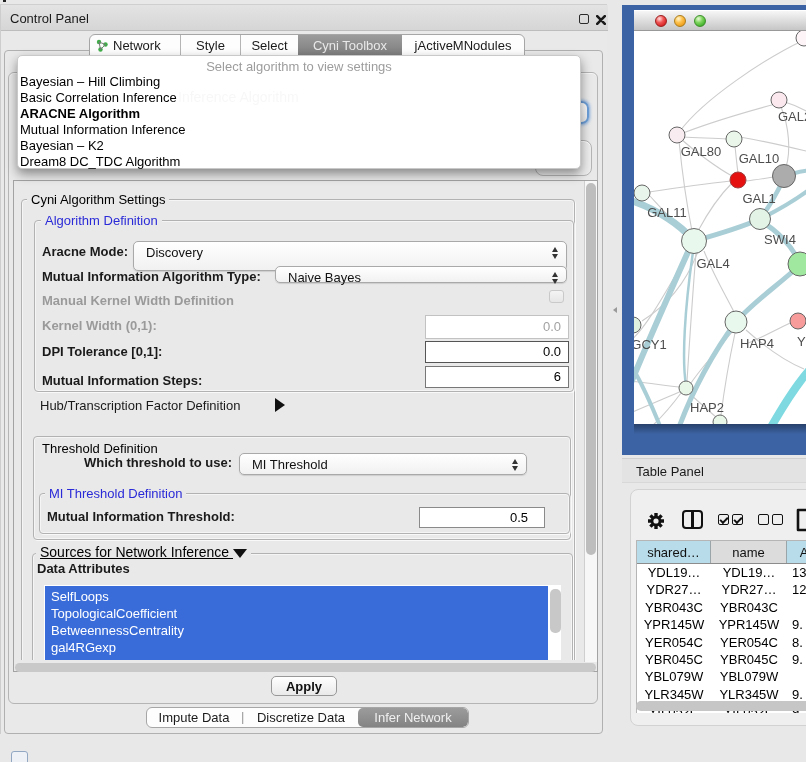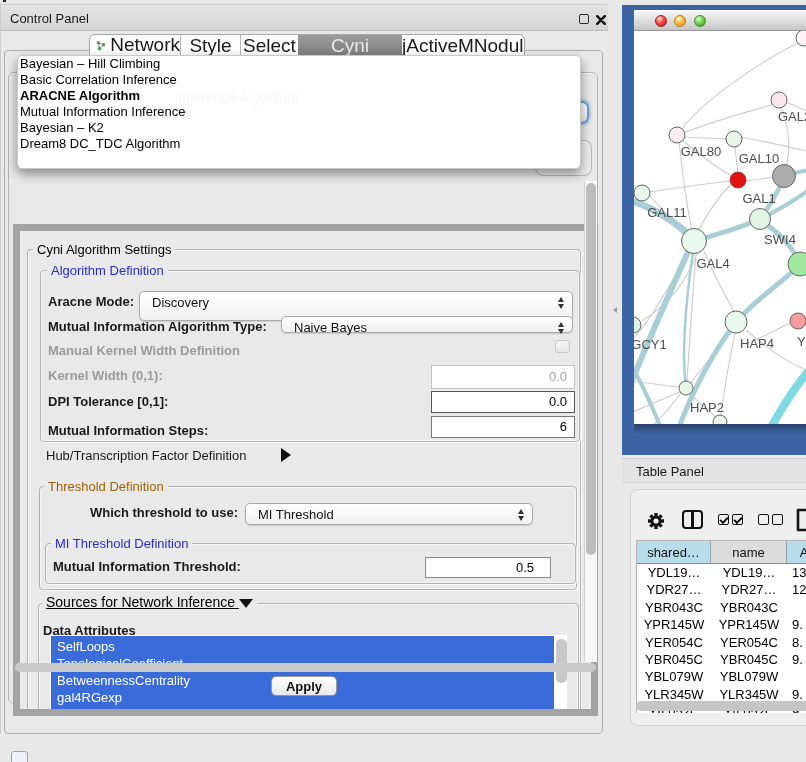--- a/index.html
+++ b/index.html
@@ -33,41 +33,41 @@
   <div class="abs" style="left:0;top:0;width:608px;height:26px;background:linear-gradient(#e3e3e3,#d6d6d6);border-bottom:1px solid #bdbdbd;">
     <div class="abs lbl" style="left:10px;top:6px;">Control Panel</div>
     <div class="abs" style="left:579px;top:9px;width:10px;height:10px;border:1.6px solid #2b2b2b;border-radius:2px;"></div>
     <svg class="abs" style="left:596px;top:10px;" width="10" height="10" viewBox="0 0 10 10">
         <path d="M1.2 1.2 L8.8 8.8 M8.8 1.2 L1.2 8.8" stroke="#1a1a1a" stroke-width="2.6" stroke-linecap="round" fill="none"></path>
       </svg>
   </div>
 
   <div class="abs" style="left:4px;top:45px;width:599px;height:684px;border:1px solid #b0b0b0;border-radius:4px;background:#E9E9E9;"></div>
 
-  <div class="abs" id="toptabs" style="left:89px;top:29px;height:22px;display:flex;border:1px solid #a6a6a6;border-radius:6px 6px 0 0;overflow:hidden;background:#fdfdfd;font-size:19px;color:#1a1a1a;">
+  <div class="abs" id="toptabs" style="left:89px;top:29px;height:22px;display:flex;border:1px solid #a6a6a6;border-radius:6px 6px 0 0;overflow:hidden;background:#fdfdfd;font-size:13px;color:#1a1a1a;">
     <div style="width:91px;display:flex;align-items:center;justify-content:flex-start;padding-left:6px;border-right:1px solid #b5b5b5;">
       <svg width="13" height="13" viewBox="0 0 13 13" style="margin-right:4px;">
           <circle cx="3" cy="3" r="2.2" fill="#3fae49"></circle>
           <circle cx="9.5" cy="5.5" r="2.2" fill="#3fae49"></circle>
           <circle cx="4.5" cy="10.5" r="2.2" fill="#3fae49"></circle>
           <path d="M3 3L9.5 5.5L4.5 10.5z" fill="none" stroke="#7a7a7a" stroke-width="1"></path>
         </svg>Network</div>
     <div style="width:59px;text-align:center;line-height:21px;">Style</div>
       <div style="width:1px;background:#b5b5b5;"></div>
     <div style="width:57px;text-align:center;line-height:21px;">Select</div>
     <div style="width:104px;text-align:center;line-height:21px;background:linear-gradient(#9c9c9c,#7e7e7e);color:#e9e9e9;">Cyni Toolbox</div>
     <div style="width:122px;text-align:center;line-height:21px;">jActiveMNodules</div>
   </div>
 
   <div class="abs" style="left:8px;top:67px;width:590px;height:632px;border:1px solid #b5b5b5;border-radius:6px;background:#E9E9E9;box-shadow:inset 0 1px 0 rgba(255,255,255,.6);"></div>
 
   <div class="abs" style="left:545px;top:96px;width:44px;height:23px;border:2.5px solid #6d9fd8;border-radius:7px;background:linear-gradient(#fff,#ececec);box-shadow:0 0 3px 1px rgba(110,160,225,.8);"></div>
   <div class="abs" style="left:535px;top:135px;width:57px;height:36px;border:1px solid #b5b5b5;border-radius:8px;background:#ededed;box-shadow:inset 0 1px 0 #fff;"></div>
 
-  <div class="abs" id="scrollpane" style="left:13px;top:175px;width:585px;height:492px;border:7px solid #a3a3a3;background:#E9E9E9;overflow:hidden;margin-top:44px;">
+  <div class="abs" id="scrollpane" style="left:13px;top:175px;width:585px;height:492px;border:1px solid #a3a3a3;background:#E9E9E9;overflow:hidden;">
     <div class="abs" id="content" style="left:0px;top:-4px;width:570px;height:483px;overflow:hidden;">
       <div class="abs grp" style="left:7px;top:22px;width:554px;height:472px;"></div>
       <div class="abs gt2" style="left:13px;top:15px;">Cyni Algorithm Settings</div>
       <div class="abs grp" style="left:20px;top:43px;width:540px;height:172px;"></div>
       <div class="abs gt2" style="left:27px;top:36px;color:#2a2ad8;">Algorithm Definition</div>
       <div class="abs lbl b" style="left:28px;top:67px;">Aracne Mode:</div>
       <div class="abs combo" style="left:119px;top:64px;width:434px;height:30px;">
           <span class="ct">Discovery</span>
           <span class="spin"></span>
         </div>
@@ -80,51 +80,58 @@
       <div class="abs" style="left:535px;top:113px;width:15px;height:13px;border:1px solid #c9c9c9;border-radius:3px;background:linear-gradient(#f4f4f4,#e6e6e6);"></div>
       <div class="abs lbl b dis" style="left:28px;top:141px;">Kernel Width (0,1):</div>
       <div class="abs fld" style="left:411px;top:138px;width:144px;height:24px;border:1px solid #c2c2c2;color:#a2a2a2;line-height:22px;padding-right:7px;">0.0</div>
       <div class="abs lbl b" style="left:28px;top:167px;">DPI Tolerance [0,1]:</div>
       <div class="abs fld" style="left:411px;top:164px;width:144px;height:22px;border:1.5px solid #555;line-height:19px;padding-right:7px;">0.0</div>
       <div class="abs lbl b" style="left:28px;top:196px;">Mutual Information Steps:</div>
       <div class="abs fld" style="left:411px;top:189px;width:144px;height:22px;border:1.5px solid #777;line-height:19px;padding-right:7px;">6</div>
       <div class="abs lbl" style="left:26px;top:221px;">Hub/Transcription Factor Definition</div>
       <div class="abs" style="left:261px;top:221px;width:0;height:0;border-top:7px solid transparent;border-bottom:7px solid transparent;border-left:10px solid #111;"></div>
       <div class="abs grp" style="left:19px;top:259px;width:538px;height:104px;"></div>
-      <div class="abs gt2" style="left:24px;top:252px;color:#a16207;">Threshold Definition</div>
+      <div class="abs gt2" style="left:24px;top:264px;color:#000000;">Threshold Definition</div>
       <div class="abs lbl b" style="left:28px;top:278px;width:190px;text-align:right;">Which threshold to use:</div>
       <div class="abs combo" style="left:225px;top:276px;width:288px;height:22px;">
           <span class="ct">MI Threshold</span>
           <span class="spin"></span>
         </div>
       <div class="abs grp" style="left:25px;top:316px;width:531px;height:41px;"></div>
       <div class="abs gt2" style="left:31px;top:309px;color:#2a2ad8;">MI Threshold Definition</div>
       <div class="abs lbl b" style="left:33px;top:332px;">Mutual Information Threshold:</div>
       <div class="abs fld" style="left:405px;top:330px;width:126px;height:21px;border:1px solid #8a8a8a;line-height:19px;padding-right:16px;">0.5</div>
       <div class="abs grp" style="left:18px;top:376px;width:541px;height:130px;"></div>
       <div class="abs gt2" style="left:22px;top:368px;font-size:14px;text-decoration:underline;">Sources for Network Inference <span style="display:inline-block;width:0;height:0;border-left:7px solid transparent;border-right:7px solid transparent;border-top:9px solid #111;vertical-align:-1px;"></span></div>
-      <div class="abs lbl b" style="left:23px;top:396px;">Data Attributes</div>
+      <div class="abs lbl b" style="left:23px;top:384px;">Data Attributes</div>
       <div class="abs" style="left:30px;top:408px;width:517px;height:84px;background:#fff;">
         <div class="abs" style="left:1px;top:1px;width:503px;height:83px;background:#3a6cd9;color:#fff;font-size:13px;line-height:17px;padding:2px 0 0 6px;">SelfLoops<br>TopologicalCoefficient<br>BetweennessCentrality<br>gal4RGexp</div>
         <div class="abs" style="left:506px;top:4px;width:11px;height:44px;background:#c8c8c8;border-radius:5px;"></div>
       </div>
     </div>
   </div>
 
   <div class="abs" style="left:584px;top:176px;width:13px;height:481px;background:#f7f7f7;border-left:1px solid #cfcfcf;"></div>
   <div class="abs" style="left:586px;top:178px;width:10px;height:372px;background:#bdbdbd;border-radius:5px;"></div>
 
   <div class="abs" style="left:15px;top:658px;width:581px;height:9px;background:#c9c9c9;border-radius:5px;"></div>
 
   <div class="abs" style="left:271px;top:671px;width:66px;height:20px;border:1px solid #989898;border-radius:5px;background:linear-gradient(#ffffff,#e9e9e9);text-align:center;font-size:13px;font-weight:bold;color:#111;line-height:19px;">Apply</div>
 
+  <div class="abs" id="bottabs" style="left:146px;top:702px;height:21px;display:flex;border:1px solid #a6a6a6;border-radius:6px;overflow:hidden;background:#fdfdfd;font-size:13px;color:#1a1a1a;">
+    <div style="width:94px;text-align:center;line-height:20px;">Impute Data</div>
+    <div style="width:3px;line-height:18px;color:#999;">|</div>
+    <div style="width:114px;text-align:center;line-height:20px;">Discretize Data</div>
+    <div style="width:110px;text-align:center;line-height:20px;background:linear-gradient(#9c9c9c,#838383);color:#f0f0f0;border-radius:5px;">Infer Network</div>
+  </div>
 </div>
 
 <div class="abs" id="popup" style="left:17px;top:55px;width:564px;height:114px;background:#ffffff;border:1px solid #c9c9c9;border-radius:5px;box-shadow:0 5px 11px rgba(0,0,0,.42);font-size:13px;">
   <div class="abs" style="left:160px;top:33px;color:rgba(60,60,60,.045);font-size:14px;">Inference Algorithm</div>
+  <div style="text-align:center;color:#9d9d9d;padding-top:3px;">Select algorithm to view settings</div>
   <div style="padding-left:2px;line-height:16px;">Bayesian – Hill Climbing<br>Basic Correlation Inference<br><span class="b">ARACNE Algorithm</span><br>Mutual Information Inference<br>Bayesian – K2<br>Dream8 DC_TDC Algorithm</div>
 </div>
 
 <div class="abs" id="net" style="left:622px;top:5px;width:184px;height:450px;background:#3c63a3;">
   <div class="abs" style="left:12px;top:5px;width:172px;height:21px;background:linear-gradient(#f6f6f6 0%,#dedede 50%,#c6c6c6 100%);border-bottom:1px solid #999;border-top:1px solid #fff;">
     <div class="abs" style="left:21px;top:4px;width:12px;height:12px;border-radius:50%;background:radial-gradient(circle at 35% 28%,#ffd0d0 5%,#f05555 40%,#d82525 75%,#a01212);border:1px solid #9c1f1f;"></div>
     <div class="abs" style="left:40px;top:4px;width:12px;height:12px;border-radius:50%;background:radial-gradient(circle at 35% 28%,#fff0c0 5%,#fdc04a 40%,#f0a01f 75%,#b87208);border:1px solid #ab7d1c;"></div>
     <div class="abs" style="left:60px;top:4px;width:12px;height:12px;border-radius:50%;background:radial-gradient(circle at 35% 28%,#dcf5c8 5%,#7ed45e 40%,#46b42e 75%,#1f7a10);border:1px solid #3e8f2b;"></div>
   </div>
   <div class="abs" id="canvas" style="left:12px;top:26px;width:172px;height:393px;background:#fff;overflow:hidden;">

